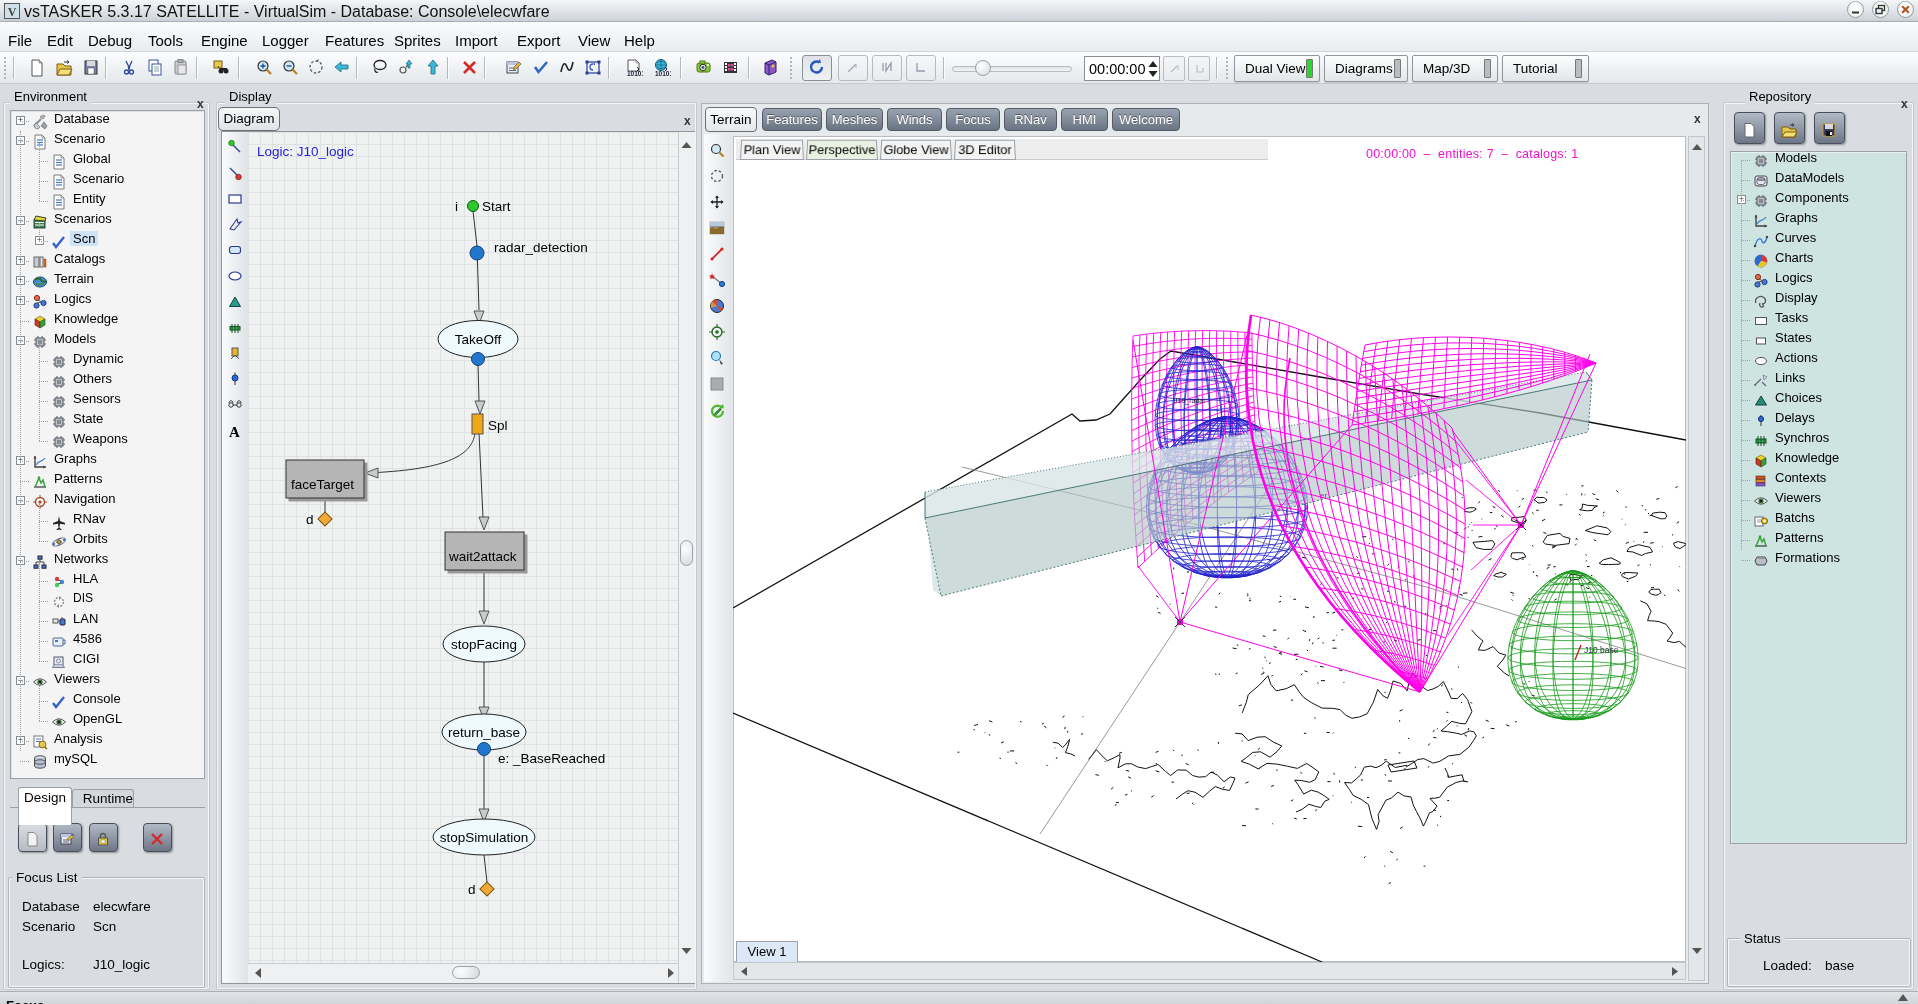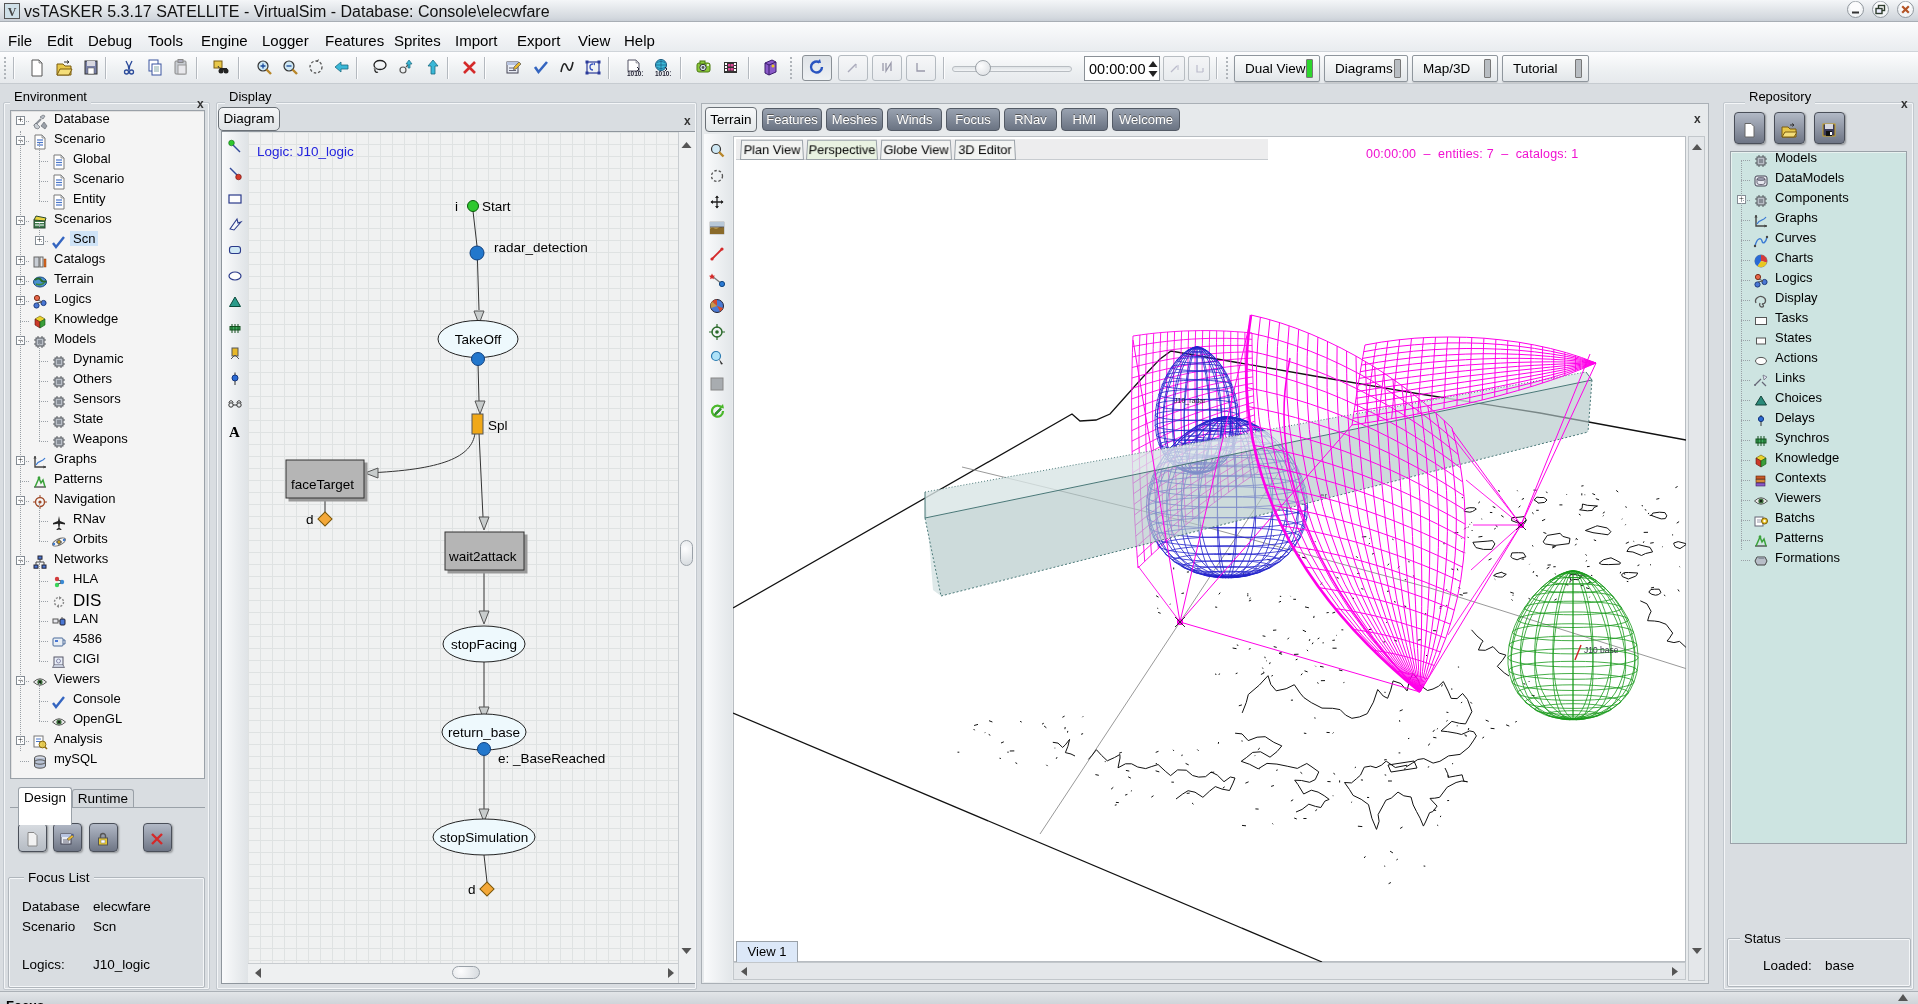--- a/index.html
+++ b/index.html
@@ -483,21 +483,21 @@
       <circle cx="6" cy="11" r="2.2" fill="#3ad45a"></circle>
       <path d="M7 6l3 1M7 10l3-1" stroke="#555"></path>
     </svg></div>
 <div style="position:absolute;left:70px;top:571.0px;font-size:13px;padding:0 3px;white-space:nowrap">HLA</div>
 <div style="position:absolute;left:51px;top:592.0px;width:16px;height:16px"><svg width="16" height="16" viewBox="0 0 16 16" style="vertical-align:middle">
       <g fill="none" stroke="#888" stroke-dasharray="2 1.5" stroke-width="1.4">
         <circle cx="8" cy="8" r="4.5"></circle>
       </g>
       <path d="M8 2l2 2-2 2zM8 14l-2-2 2-2z" fill="#888"></path>
     </svg></div>
-<div style="position:absolute;left:70px;top:591.0px;font-size:17px;padding:0 3px;white-space:nowrap">DIS</div>
+<div style="position:absolute;left:70px;top:591.0px;font-size:12px;padding:0 3px;white-space:nowrap">DIS</div>
 <div style="position:absolute;left:51px;top:612.0px;width:16px;height:16px"><svg width="16" height="16" viewBox="0 0 16 16" style="vertical-align:middle">
       <rect x="2" y="5" width="5" height="4" fill="#e8e8ee" stroke="#555"></rect>
       <rect x="9" y="5" width="5" height="6" rx="1" fill="#4a77d4" stroke="#223"></rect>
       <path d="M7 7h2M11 3v2" stroke="#555"></path>
     </svg></div>
 <div style="position:absolute;left:70px;top:611.0px;font-size:13px;padding:0 3px;white-space:nowrap">LAN</div>
 <div style="position:absolute;left:51px;top:632.0px;width:16px;height:16px"><svg width="16" height="16" viewBox="0 0 16 16" style="vertical-align:middle">
       <rect x="2" y="4" width="10" height="8" rx="1" fill="#e8eef4" stroke="#4a6a9a"></rect>
       <rect x="4" y="6" width="3" height="2" fill="#4a77d4"></rect>
       <path d="M12 6h2v4h-2" stroke="#4a6a9a" fill="none"></path>
@@ -577,21 +577,21 @@
 <div class="abs" style="left:39px;top:601px;width:9px;border-top:1px dotted #9aa0a6"></div>
 <div class="abs" style="left:39px;top:621px;width:9px;border-top:1px dotted #9aa0a6"></div>
 <div class="abs" style="left:39px;top:641px;width:9px;border-top:1px dotted #9aa0a6"></div>
 <div class="abs" style="left:39px;top:661px;width:9px;border-top:1px dotted #9aa0a6"></div>
 <div class="abs" style="left:20px;top:681px;width:9px;border-top:1px dotted #9aa0a6"></div>
 <div class="abs" style="left:39px;top:701px;width:9px;border-top:1px dotted #9aa0a6"></div>
 <div class="abs" style="left:39px;top:721px;width:9px;border-top:1px dotted #9aa0a6"></div>
 <div class="abs" style="left:20px;top:741px;width:9px;border-top:1px dotted #9aa0a6"></div>
 <div class="abs" style="left:20px;top:761px;width:9px;border-top:1px dotted #9aa0a6"></div>
 <div class="abs" style="left:18px;top:787px;width:54px;height:38px;background:#fff;border:1px solid #9aa1a8;border-bottom:none;border-radius:3px 3px 0 0;font-size:13.5px;text-align:center;line-height:20px;z-index:3">Design</div>
-<div class="abs" style="left:72px;top:789px;width:62px;height:19px;background:#d4d8dc;border:1px solid #9aa1a8;border-bottom:none;border-radius:3px 3px 0 0;font-size:13.5px;text-align:center;line-height:18px">Runtime</div>
+<div class="abs" style="left:72px;top:789px;width:62px;height:19px;background:#d4d8dc;border:1px solid #9aa1a8;border-bottom:none;border-radius:3px 3px 0 0;font-size:13.5px;text-align:right;line-height:18px">Runtime</div>
 <div class="abs" style="left:10px;top:807px;width:195px;height:1px;background:#9aa1a8"></div>
 <div class="abs" style="left:18px;top:823px;width:29px;height:29px;border:1px solid #4a4f59;border-radius:4px;background:linear-gradient(#d8dce1,#b6bcc4);box-shadow:1px 1px 2px rgba(0,0,0,.35)"></div>
 <div class="abs" style="left:24px;top:829px"><svg width="16" height="16" viewBox="0 0 16 16" style="vertical-align:middle">
       <path d="M4 1.5h6l3 3V15H4z" fill="#f2f2f2" stroke="#888"></path>
     </svg></div>
 <div class="abs" style="left:53px;top:823px;width:29px;height:29px;border:1px solid #4a4f59;border-radius:4px;background:linear-gradient(#b2b9c6,#6e7585);box-shadow:1px 1px 2px rgba(0,0,0,.35)"></div>
 <div class="abs" style="left:59px;top:829px"><svg width="16" height="16" viewBox="0 0 16 16" style="vertical-align:middle">
       <rect x="2" y="3" width="10" height="10" fill="#e8ecf4" stroke="#445"></rect>
       <rect x="2" y="3" width="10" height="3" fill="#b8c4e0"></rect>
       <g stroke="#667">
@@ -605,21 +605,21 @@
 <div class="abs" style="left:95px;top:829px"><svg width="16" height="16" viewBox="0 0 16 16" style="vertical-align:middle">
       <rect x="3.5" y="7" width="9" height="7" fill="#e8c830" stroke="#555"></rect>
       <path d="M5.5 7V5a2.5 2.5 0 0 1 5 0v2" fill="none" stroke="#555" stroke-width="1.4"></path>
       <rect x="6" y="9" width="4" height="3" fill="#fff" stroke="#777" stroke-width=".5"></rect>
     </svg></div>
 <div class="abs" style="left:143px;top:823px;width:29px;height:29px;border:1px solid #4a4f59;border-radius:4px;background:linear-gradient(#b2b9c6,#6e7585);box-shadow:1px 1px 2px rgba(0,0,0,.35)"></div>
 <div class="abs" style="left:149px;top:829px"><svg width="16" height="16" viewBox="0 0 16 16" style="vertical-align:middle">
       <path d="M3 3l10 10M13 3L3 13" stroke="#d42a2a" stroke-width="2.4"></path>
     </svg></div>
 <div class="gbox" style="left:8px;top:877px;width:197px;height:111px;border-color:#b0b6bc"></div>
-<div class="abs" style="left:24px;top:870px;font-size:13.5px;background:#d9dde1;padding:0 4px">Focus List</div>
+<div class="abs" style="left:12px;top:870px;font-size:13.5px;background:#d9dde1;padding:0 4px">Focus List</div>
 <div class="abs" style="left:22px;top:899px;font-size:13.5px">Database</div>
 <div class="abs" style="left:93px;top:899px;font-size:13.5px">elecwfare</div>
 <div class="abs" style="left:22px;top:919px;font-size:13.5px">Scenario</div>
 <div class="abs" style="left:93px;top:919px;font-size:13.5px">Scn</div>
 <div class="abs" style="left:22px;top:957px;font-size:13.5px">Logics:</div>
 <div class="abs" style="left:93px;top:957px;font-size:13.5px">J10_logic</div>
 <div class="gbox" style="left:216px;top:102px;width:481px;height:888px"></div>
 <div class="abs" style="left:225px;top:89px;font-size:13px;background:#d9dde1;padding:0 4px">Display</div>
 <div class="abs" style="left:218px;top:107px;width:62px;height:24px;background:linear-gradient(#f6f7f8,#dfe3e6);border:1.5px solid #6a7076;border-radius:5px;font-size:13.5px;text-align:center;line-height:22px;z-index:3">Diagram</div>
 <div class="closex" style="left:684px;top:114px">x</div>

